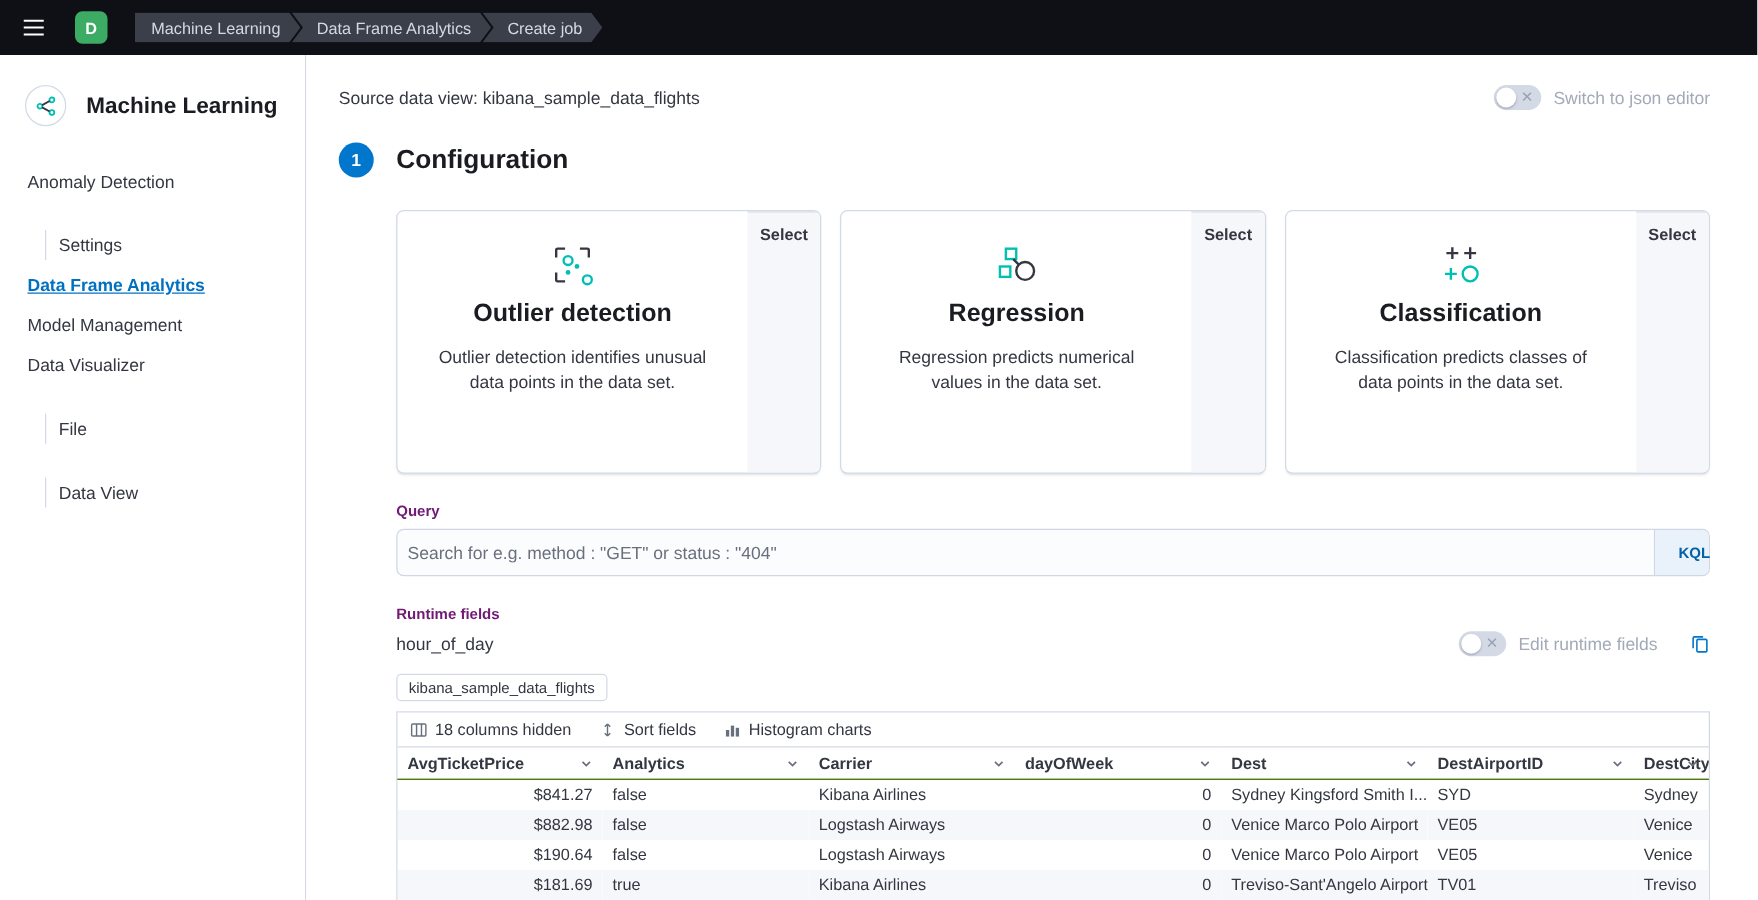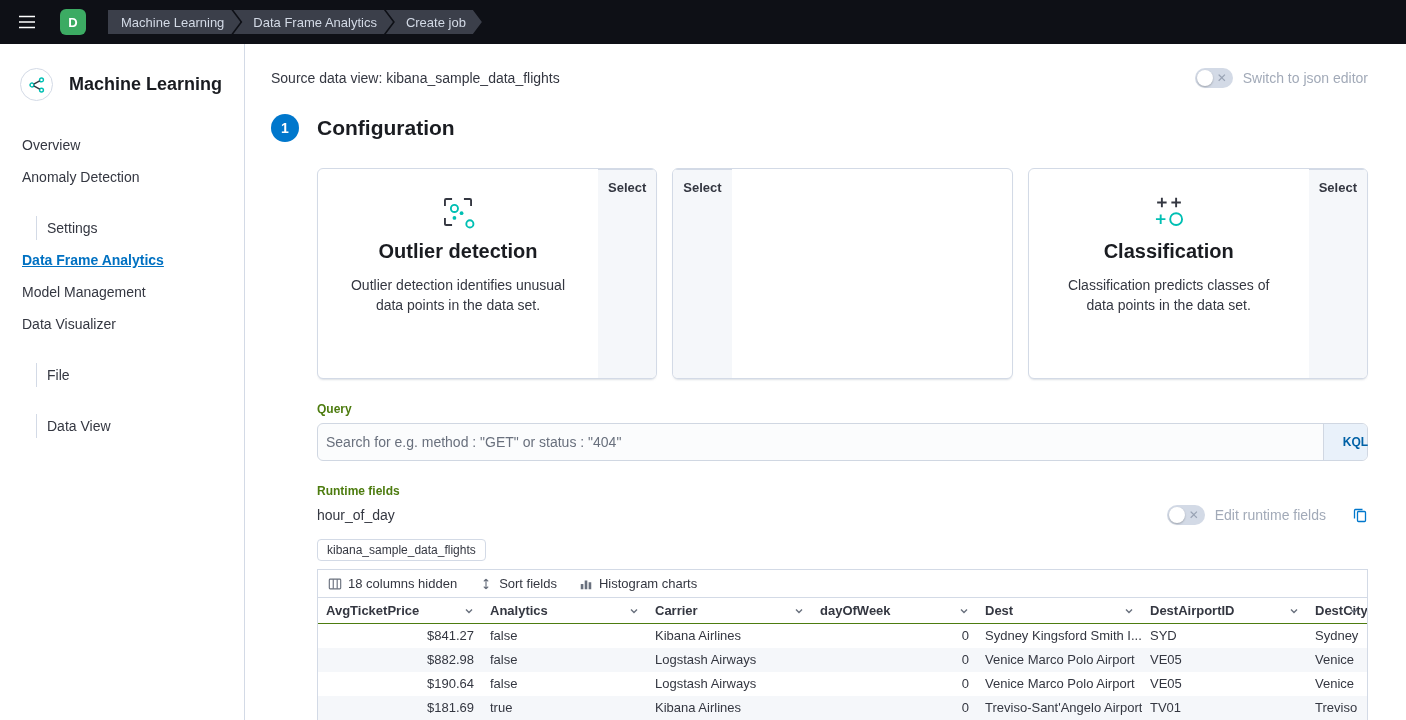--- a/index.html
+++ b/index.html
@@ -51,21 +51,21 @@
   .card { flex: 1; border: 1px solid #d3dae6; border-radius: 6px; background: #fff;
     box-shadow: 0 2px 2px -1px rgba(152,162,179,.35); display: flex; flex-direction: row;
     text-align: center; min-height: 211px; cursor: pointer; overflow: hidden; }
   .card-body { padding: 22px 30px 16px; flex: 1; }
   .card-icon { height: 42px; display: flex; align-items: center; justify-content: center; }
   .card-title { font-size: 20px; font-weight: 700; color: #1a1c21; margin-top: 7px; }
   .card-desc { font-size: 14px; line-height: 1.45; margin-top: 12px; }
   .card-footer { background: #f5f7fa; border-top: 1px solid #d3dae6; padding: 10px; font-size: 13px;
     font-weight: 600; color: #343741; cursor: pointer; }
   
-  .section-label { font-size: 12px; font-weight: 700; color: #4d7c0f; margin-top: 23px; margin-bottom: 7px; }
+  .section-label { font-size: 12px; font-weight: 700; color: #701a75; margin-top: 23px; margin-bottom: 7px; }
   .query-input-wrap { position: relative; height: 38px; }
   .query-input { width: 100%; height: 38px; border: 1px solid #d0d7e2; border-radius: 6px; background: #fbfcfd;
     padding: 0 56px 0 8px; font-size: 14px; font-family: inherit; color: #343741; outline: none; }
   .query-input::placeholder { color: #69707d; }
   .kql { position: absolute; right: 1px; top: 1px; bottom: 1px; width: 44px; background: #e9f1fa; color: #0061a6;
     font-size: 12px; font-weight: 700; display: flex; align-items: center; justify-content: center;
     border-left: 1px solid #d0d7e2; border-radius: 0 5px 5px 0; cursor: pointer; padding-left: 20px; }
   
   .runtime-row { display: flex; align-items: center; margin-top: 5px; }
   .runtime-field { font-size: 14px; }
@@ -111,21 +111,20 @@
         <svg width="18" height="18" viewBox="0 0 16 16" fill="none" stroke="#00BFB3" stroke-width="1.3">
           <circle cx="3.5" cy="8" r="1.7"></circle>
             <circle cx="12" cy="3.5" r="1.7"></circle>
             <circle cx="12" cy="12.5" r="1.7"></circle>
           <path d="M5.1 7.2l5.3-2.9M5.1 8.8l5.3 2.9" stroke="#343741"></path>
         </svg>
       </div>
       <div class="sidebar-title">Machine Learning</div>
     </div>
     <nav>
-      <div class="nav-item">Overview</div>
       <div class="nav-item">Anomaly Detection</div>
       <div class="nav-item sub">Settings</div>
       <div class="nav-item active">Data Frame Analytics</div>
       <div class="nav-item">Model Management</div>
       <div class="nav-item">Data Visualizer</div>
       <div class="nav-item sub">File</div>
       <div class="nav-item sub">Data View</div>
     </nav>
   </div>
 
@@ -162,20 +161,32 @@
                 <circle cx="26" cy="26" r="3" stroke="#00BFB3" stroke-width="1.6"></circle>
               </svg>
             </div>
             <div class="card-title">Outlier detection</div>
             <div class="card-desc">Outlier detection identifies unusual data points in the data set.</div>
           </div>
           <div class="card-footer">Select</div>
         </div>
 
         <div class="card">
+          <div class="card-body">
+            <div class="card-icon">
+              <svg width="38" height="38" viewBox="0 0 32 32" fill="none">
+                <rect x="9" y="5" width="7" height="7" stroke="#00BFB3" stroke-width="1.6"></rect>
+                <rect x="5" y="17" width="7" height="7" stroke="#00BFB3" stroke-width="1.6"></rect>
+                <circle cx="22" cy="20" r="6" stroke="#343741" stroke-width="1.6"></circle>
+                <path d="M14 12l4 4" stroke="#343741" stroke-width="1.6"></path>
+              </svg>
+            </div>
+            <div class="card-title">Regression</div>
+            <div class="card-desc">Regression predicts numerical values in the data set.</div>
+          </div>
           <div class="card-footer">Select</div>
         </div>
 
         <div class="card">
           <div class="card-body">
             <div class="card-icon">
               <svg width="38" height="38" viewBox="0 0 32 32" fill="none">
                 <path d="M10 4v8M6 8h8" stroke="#343741" stroke-width="1.6"></path>
                 <path d="M22 4v8M18 8h8" stroke="#343741" stroke-width="1.6"></path>
                 <circle cx="22" cy="22" r="5" stroke="#00BFB3" stroke-width="1.6"></circle>

